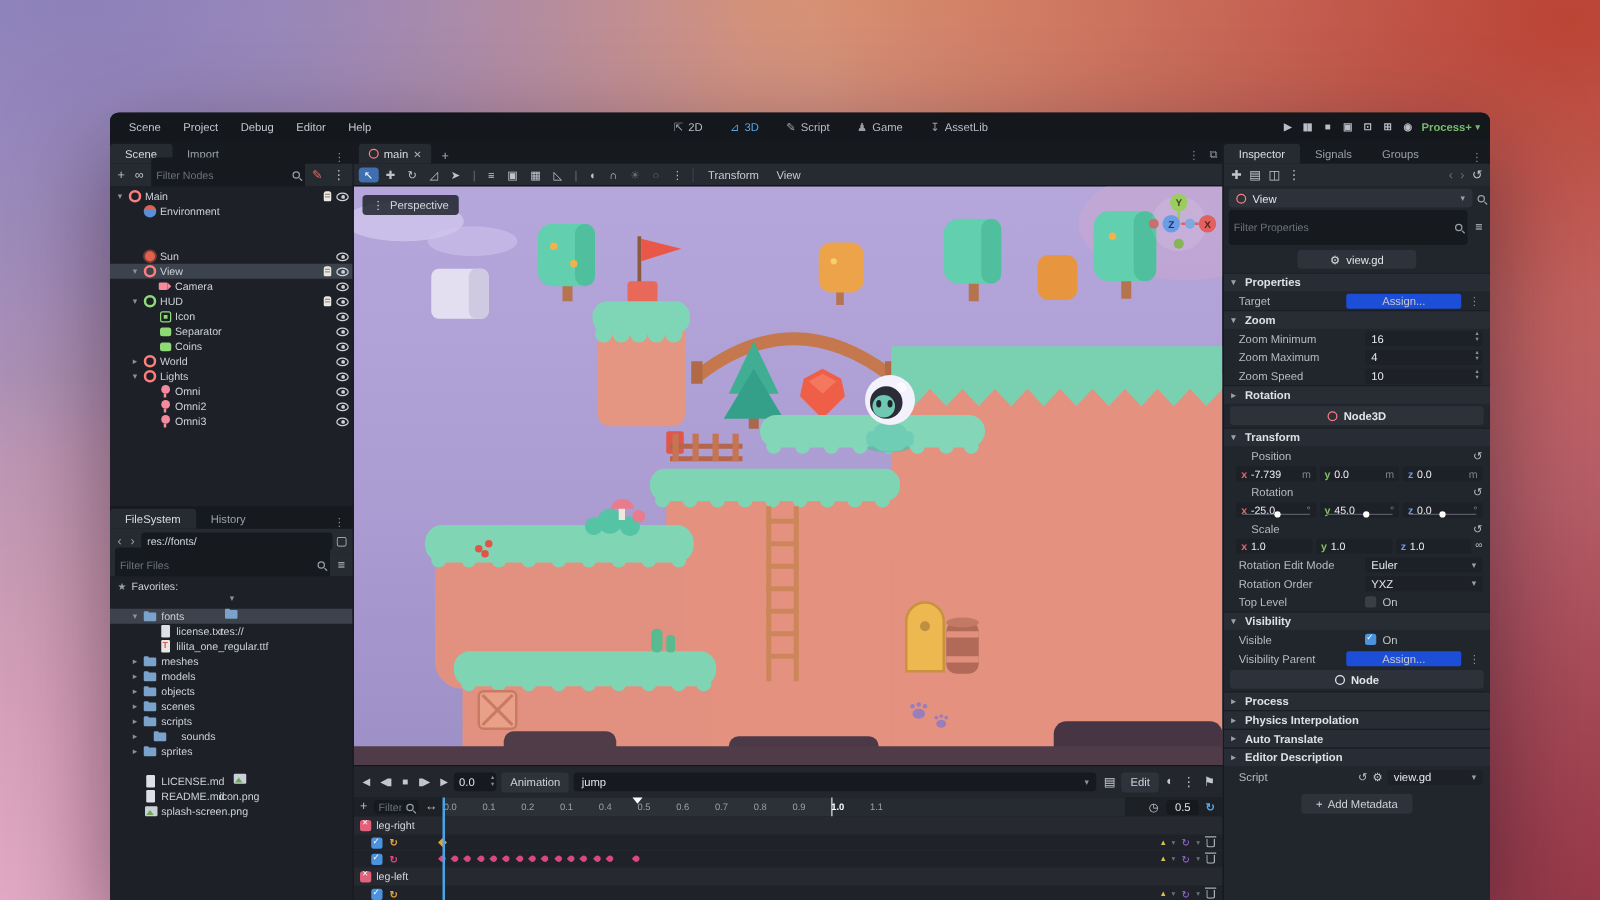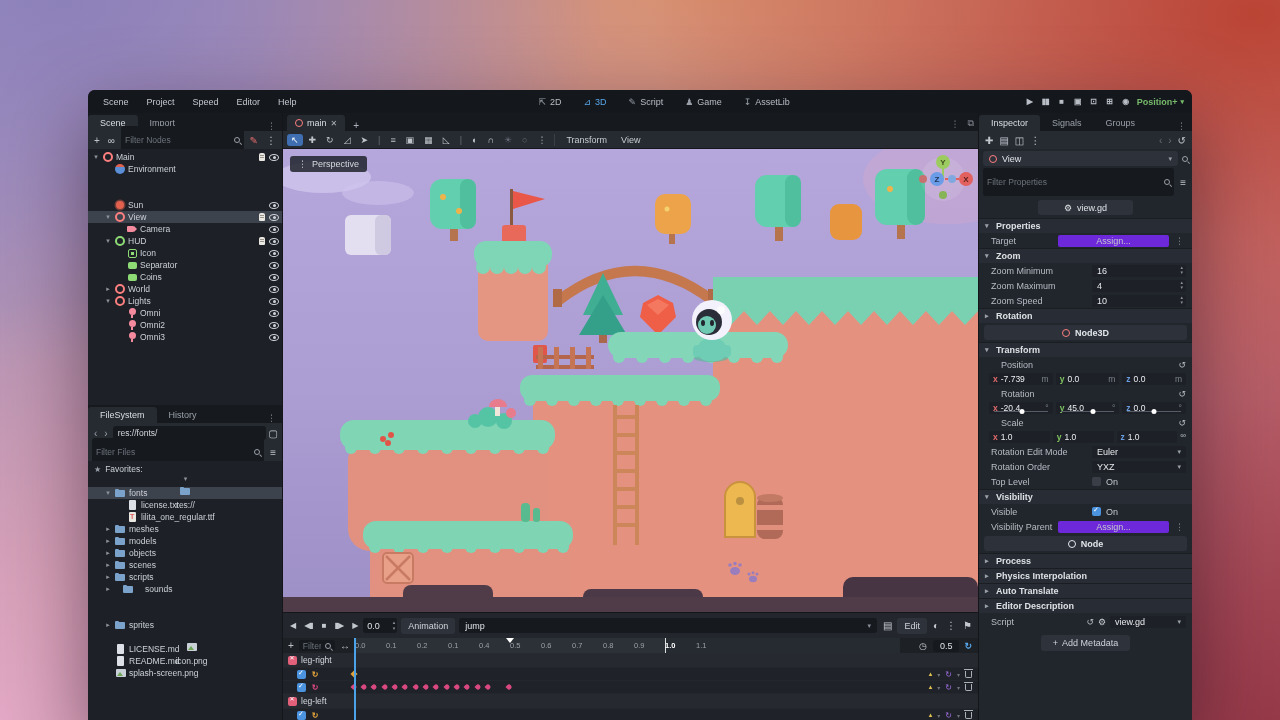--- a/index.html
+++ b/index.html
@@ -167,21 +167,21 @@
   .ibody{flex:1;overflow:hidden;}
   .isec{height:15px;background:#282d35;border-top:1px solid #1a1d22;display:flex;align-items:center;gap:4px;
         padding-left:6px;font-weight:bold;color:#dde0e5;font-size:9px;}
   .isec .caret{color:#9aa0a9;font-size:7px;width:7px;}
   .irow{display:flex;align-items:center;height:15px;padding:0 6px 0 12px;gap:4px;}
   .ilabel{flex:1;color:#b7bcc4;white-space:nowrap;overflow:hidden;}
   .numfield,.dfield{width:94px;height:12px;background:#1d2127;border-radius:2px;display:flex;align-items:center;
         padding:0 5px;color:#e6e8ec;position:relative;}
   .numfield .spin{position:absolute;right:3px;top:0;line-height:5.5px;font-size:5px;color:#8b9099;}
   .dfield .caret{margin-left:auto;color:#9aa0a9;font-size:7px;}
-  .assign{width:111px;height:12px;background:#6d28d9;border-radius:2px;color:#c3c7ce;display:flex;align-items:center;justify-content:center;}
+  .assign{width:92px;height:12px;background:#1d4ed8;border-radius:2px;color:#c3c7ce;display:flex;align-items:center;justify-content:center;}
   .dots3{color:#8b9099;padding:0 2px;}
   .chk{width:9px;height:9px;border-radius:2px;background:#3a3f47;position:relative;flex:0 0 9px;}
   .chk.on{background:#4b93de;}
   .chk.on::after{content:"✓";position:absolute;left:1px;top:-1px;color:#fff;font-size:7px;}
   .chklabel{color:#c3c7ce;}
   .chkwrap{width:94px;display:flex;gap:5px;align-items:center;}
   .vecrow{display:flex;gap:3px;padding:1px 6px 1px 10px;height:14px;}
   .vcell{flex:1;display:flex;align-items:center;gap:3px;background:#1d2127;border-radius:2px;padding:0 4px;position:relative;font-size:8.5px;}
   .ax{font-weight:bold;}
   .ax.x{color:#e26a6a;}.ax.y{color:#7fc45f;}.ax.z{color:#6a9ce2;}
@@ -198,21 +198,21 @@
 </head>
 <body>
 
 <div class="win">
 
   <div class="menubar">
     <div class="mleft">
 
     <span class="mitem">Scene</span>
         <span class="mitem">Project</span>
-        <span class="mitem">Speed</span>
+        <span class="mitem">Debug</span>
         <span class="mitem">Editor</span>
         <span class="mitem">Help</span>
       </div>
     <div class="mcenter">
 
         <span class="wtab">
           <span class="wicon">⇱</span>
           <span>2D</span>
         </span>
 
@@ -241,21 +241,21 @@
 
       <span class="ticon">▶</span>
           <span class="ticon">▮▮</span>
           <span class="ticon">■</span>
           <span class="ticon">▣</span>
           <span class="ticon">⊡</span>
           <span class="ticon">⊞</span>
           <span class="ticon">◉</span>
         </span>
       <span class="renderer">
-        <span>Position+</span>
+        <span>Process+</span>
         <span style="font-size:7px">▾</span>
       </span>
     </div>
   </div>
 
   <div class="cols">
 
     <div class="ldock">
       <div class="dtabs">
         <span style="display:flex;align-items:flex-end;">
@@ -499,21 +499,21 @@
               <span class="ficon folder"></span>
               <span class="tlabel">scripts</span>
             </div>
 
             <div class="trow" style="padding-left: 16px; gap: 11px;">
               <span class="arrow">▸</span>
               <span class="ficon folder"></span>
               <span class="tlabel">sounds</span>
             </div>
 
-            <div class="trow" style="padding-left: 16px; margin-top: 24px;">
+            <div class="trow" style="padding-left: 16px;">
               <span class="arrow">▸</span>
               <span class="ficon folder"></span>
               <span class="tlabel">sprites</span>
             </div>
 
             <div class="trow" style="padding-left: 16px; flex-direction: column;">
               <span class="arrow"></span>
               <span class="ficon image"></span>
               <span class="tlabel">icon.png</span>
             </div>
@@ -1010,21 +1010,21 @@
               <span class="vunit">m</span>
             </span>
         </div>
         <div class="irow">
             <span class="ilabel subind">Rotation</span>
           <span class="revert">↺</span>
           </div>
         <div class="vecrow">
           <span class="vcell slider">
               <span class="ax x">x</span>
-              <span class="vval">-20.4</span>
+              <span class="vval">-25.0</span>
               <span class="vunit">°</span>
               <span class="sl" style="left:52%"></span>
             </span>
           <span class="vcell slider">
               <span class="ax y">y</span>
               <span class="vval">45.0</span>
               <span class="vunit">°</span>
               <span class="sl" style="left:58%"></span>
             </span>
           <span class="vcell slider">

